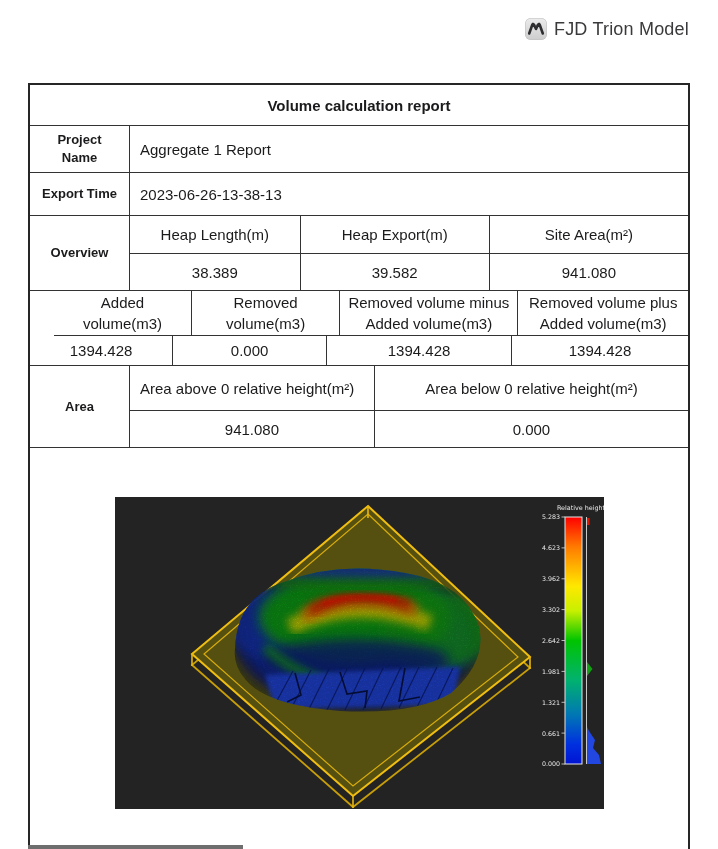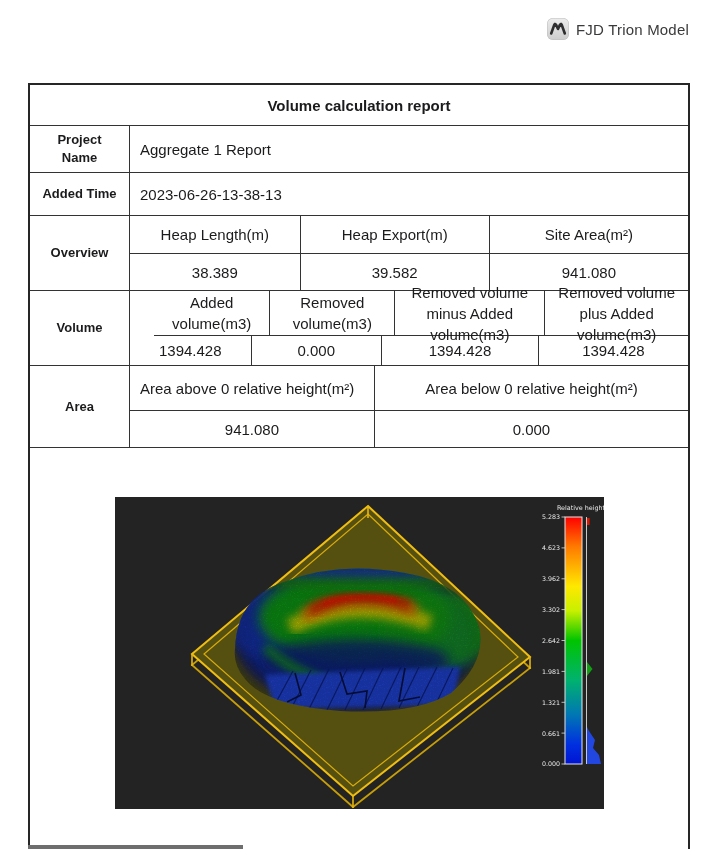--- a/index.html
+++ b/index.html
@@ -4,21 +4,21 @@
 <style>
   html,body{margin:0;padding:0;background:#fff;}
   .page{position:relative;width:718px;height:849px;background:#fff;overflow:hidden;
         font-family:"Liberation Sans",sans-serif;color:#1b1b1d;}
   
   .brand{position:absolute;top:18px;right:29px;display:flex;align-items:center;gap:7px;}
   .brand-logo{width:22px;height:22px;border-radius:6px;
         background:linear-gradient(180deg,#ececec,#cdcdcd);
         display:flex;align-items:center;justify-content:center;
         box-shadow:0 0 0 .5px #bdbdbd inset;}
-  .brand-name{font-size:15px;color:#3a3a3c;letter-spacing:.2px;}
+  .brand-name{font-size:18px;color:#3a3a3c;letter-spacing:.2px;}
   
   .report{position:absolute;left:28px;top:83px;width:662px;height:777px;
         border:2px solid #262626;box-sizing:border-box;display:flex;flex-direction:column;}
   .t-row{display:flex;box-sizing:border-box;}
   .t-row + .t-row{border-top:1.5px solid #333;}
   .r-title{height:40px;align-items:center;justify-content:center;}
   .title{font-weight:bold;font-size:15px;}
   .row-label{width:100px;flex:0 0 100px;border-right:1.5px solid #333;box-sizing:border-box;
         display:flex;align-items:center;justify-content:center;text-align:center;
         font-weight:bold;font-size:13px;white-space:pre-line;line-height:1.35;}
@@ -58,42 +58,41 @@
       <span class="title">Volume calculation report</span>
     </div>
 
     <div class="t-row r-project">
       <div class="row-label">Project
 Name</div>
       <div class="c left single">Aggregate 1 Report</div>
     </div>
 
     <div class="t-row r-export">
-      <div class="row-label">Added Time</div>
+      <div class="row-label">Export Time</div>
       <div class="c left single">2023-06-26-13-38-13</div>
     </div>
 
     <div class="t-row r-overview">
       <div class="row-label">Overview</div>
       <div class="band-body">
         <div class="hdr-row">
           <div class="c" style="width:30.4%">Heap Length(m)</div>
           <div class="c" style="width:33.9%">Heap Export(m)</div>
           <div class="c" style="flex:1">Site Area(m²)</div>
         </div>
         <div class="val-row">
           <div class="c" style="width:30.4%">38.389</div>
           <div class="c" style="width:33.9%">39.582</div>
           <div class="c" style="flex:1">941.080</div>
         </div>
       </div>
     </div>
 
     <div class="t-row r-volume">
-      <div class="row-label">Volume</div>
       <div class="band-body">
         <div class="hdr-row">
           <div class="c" style="width:21.6%">Added volume(m3)</div>
           <div class="c" style="width:23.4%">Removed volume(m3)</div>
           <div class="c" style="width:28.1%">Removed volume minus Added volume(m3)</div>
           <div class="c" style="flex:1">Removed volume plus Added volume(m3)</div>
         </div>
         <div class="val-row">
           <div class="c" style="width:21.6%">1394.428</div>
           <div class="c" style="width:23.4%">0.000</div>

